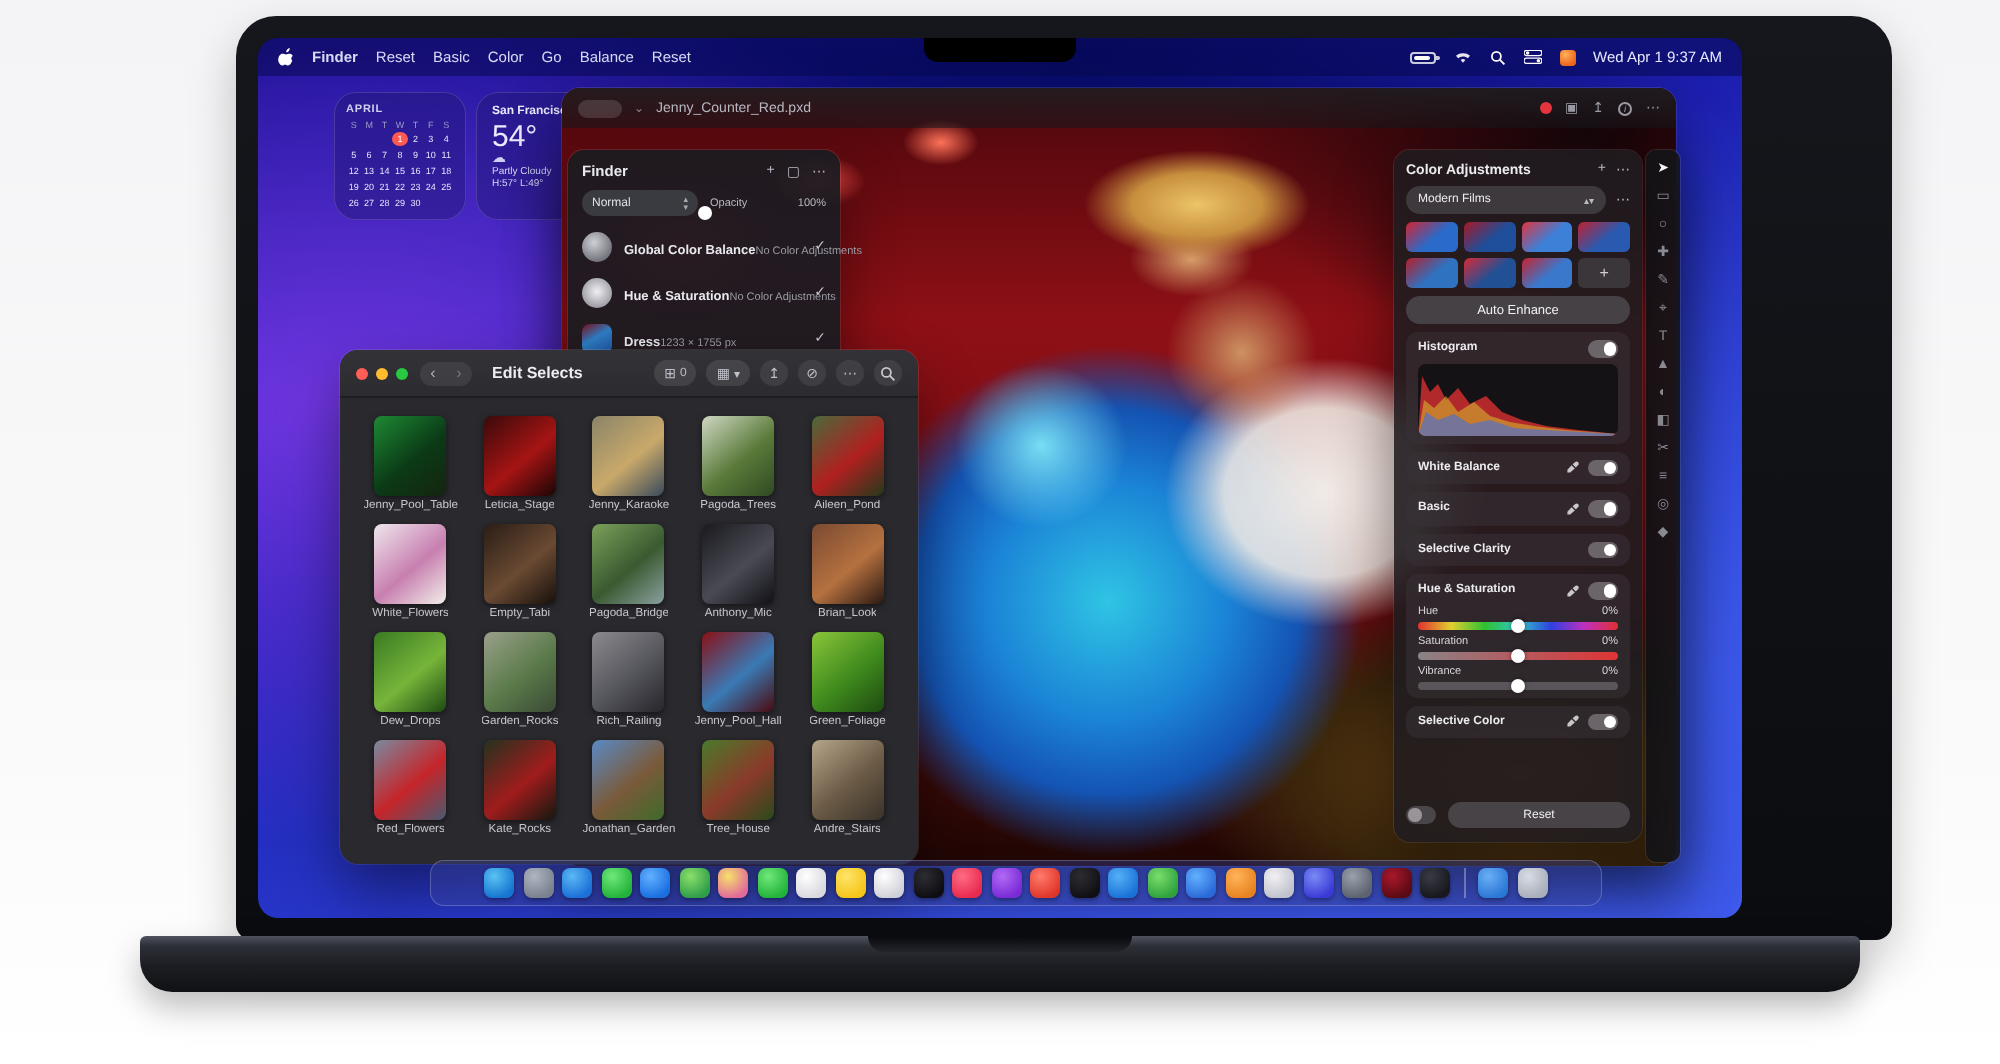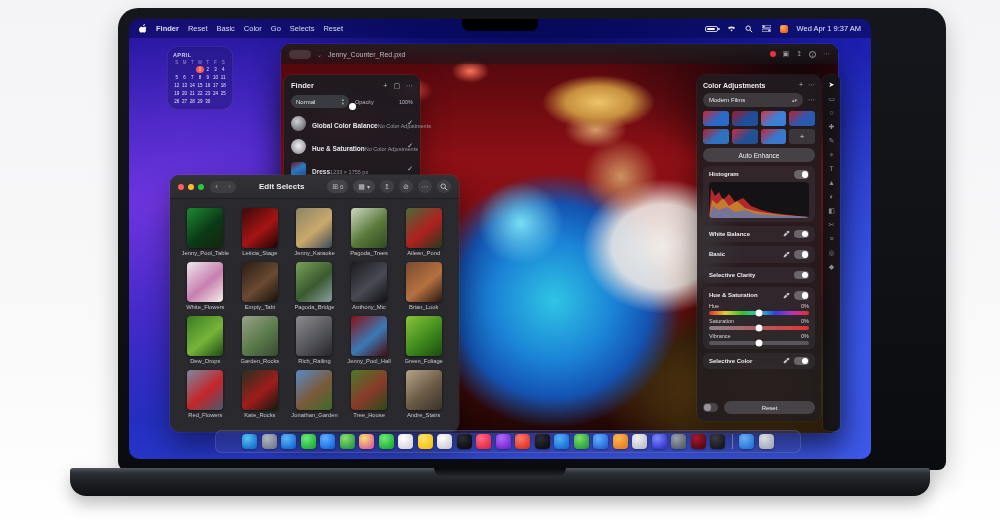--- a/index.html
+++ b/index.html
@@ -158,21 +158,21 @@
   .tool { font-size:7px; color:#9a9aa4; line-height:8px; }
   .tool.active { color:#fff; }
 
   
   .browser { position:absolute; left:41px; top:156px; width:289px; height:257px; border-radius:9px;
     background:#29292e; z-index:40; overflow:hidden; }
   .br-toolbar { height:24px; display:flex; align-items:center; padding:0 8px; gap:6px;
     background:linear-gradient(180deg,#323237,#2b2b30); border-bottom:1px solid rgba(0,0,0,.4); }
   .nav-chip { width:26px; height:12px; border-radius:6px; background:rgba(255,255,255,.08); color:#b0b0ba;
     font-size:8px; display:flex; align-items:center; justify-content:space-around; line-height:10px; }
-  .br-title { font-size:8px; font-weight:bold; color:#ececf2; margin-left:17px; }
+  .br-title { font-size:8px; font-weight:bold; color:#ececf2; margin-left:4px; }
   .br-right { margin-left:auto; display:flex; align-items:center; gap:5px; color:#c0c0ca; }
   .chip { height:13px; border-radius:7px; background:rgba(255,255,255,.1); display:flex; align-items:center;
     gap:2px; padding:0 5px; font-size:7px; }
   .chip .small { font-size:6px; }
   .icon-chip { width:14px; height:13px; border-radius:7px; background:rgba(255,255,255,.08); display:flex;
     align-items:center; justify-content:center; font-size:7px; }
   .photo-grid { display:grid; grid-template-columns:repeat(5,1fr); padding:6px 8px 4px; row-gap:3px; }
   .photo-item { display:flex; flex-direction:column; align-items:center; gap:2px; padding-top:3px; }
   .ph-thumb { width:36px; height:40px; border-radius:4px; box-shadow:0 1px 3px rgba(0,0,0,.5); }
   .ph-name { font-size:5.8px; color:#c6c6ce; max-width:54px; white-space:nowrap; overflow:hidden; text-overflow:ellipsis; }
@@ -199,21 +199,21 @@
             <svg width="8" height="9" viewBox="0 0 12 14">
                 <path d="M8.2 2.3c.5-.6.8-1.4.7-2.3-.7.1-1.5.5-2 1.1-.4.5-.8 1.4-.7 2.2.8.1 1.5-.4 2-1zM10.9 10c-.3.7-.5 1-.9 1.6-.6.9-1.4 2-2.4 2-.9 0-1.1-.6-2.3-.6s-1.5.6-2.3.6c-1 0-1.8-1-2.4-1.9C-.9 9.2.3 5.6 2.2 4.7c.9-.5 1.8-.3 2.5 0 .5.2 1 .4 1.4.4.4 0 .8-.2 1.3-.4.7-.3 1.5-.5 2.4 0 .6.3 1.2.9 1.5 1.6-1.3.7-1.6 2.5-.4 3.7z" fill="#fff"></path>
               </svg>
           </span>
           <span id="menu-items" style="display:flex;gap:9px;">
               <span class="mb-item bold">Finder</span>
               <span class="mb-item">Reset</span>
               <span class="mb-item">Basic</span>
               <span class="mb-item">Color</span>
               <span class="mb-item">Go</span>
-              <span class="mb-item">Selects</span>
+              <span class="mb-item">Balance</span>
               <span class="mb-item">Reset</span>
             </span>
         </div>
         <div class="mb-right">
           <span class="batt"></span>
           <span class="mb-ico">
             <svg width="9" height="7" viewBox="0 0 12 9">
                 <path d="M6 8.4 7.6 6.5a2.6 2.6 0 0 0-3.2 0zM6 4.2c1.2 0 2.3.4 3.2 1.2l1.5-1.8A7.1 7.1 0 0 0 6 2a7.1 7.1 0 0 0-4.7 1.6l1.5 1.8A4.9 4.9 0 0 1 6 4.2z" fill="#fff" opacity=".9"></path>
               </svg>
           </span>
@@ -276,20 +276,27 @@
             <span class="cal-d">25</span>
             <span class="cal-d">26</span>
             <span class="cal-d">27</span>
             <span class="cal-d">28</span>
             <span class="cal-d">29</span>
             <span class="cal-d">30</span>
             <span class="cal-d"></span>
             <span class="cal-d"></span>
           </div>
       </div>
+      <div class="widget w-weather">
+        <div class="ww-city">San Francisco</div>
+        <div class="ww-temp">54°</div>
+        <div class="ww-cloud">☁</div>
+        <div class="ww-cond">Partly Cloudy</div>
+        <div class="ww-hl">H:57° L:49°</div>
+      </div>
 
       <div class="editor win-shadow">
         <div class="photo"></div>
         <div class="ed-titlebar">
           <span class="ed-chip"></span>
           <span class="ed-caret">⌄</span>
           <span class="ed-title">Jenny_Counter_Red.pxd</span>
           <span class="ed-right">
             <span class="ed-dot"></span>
             <span>▣</span>

